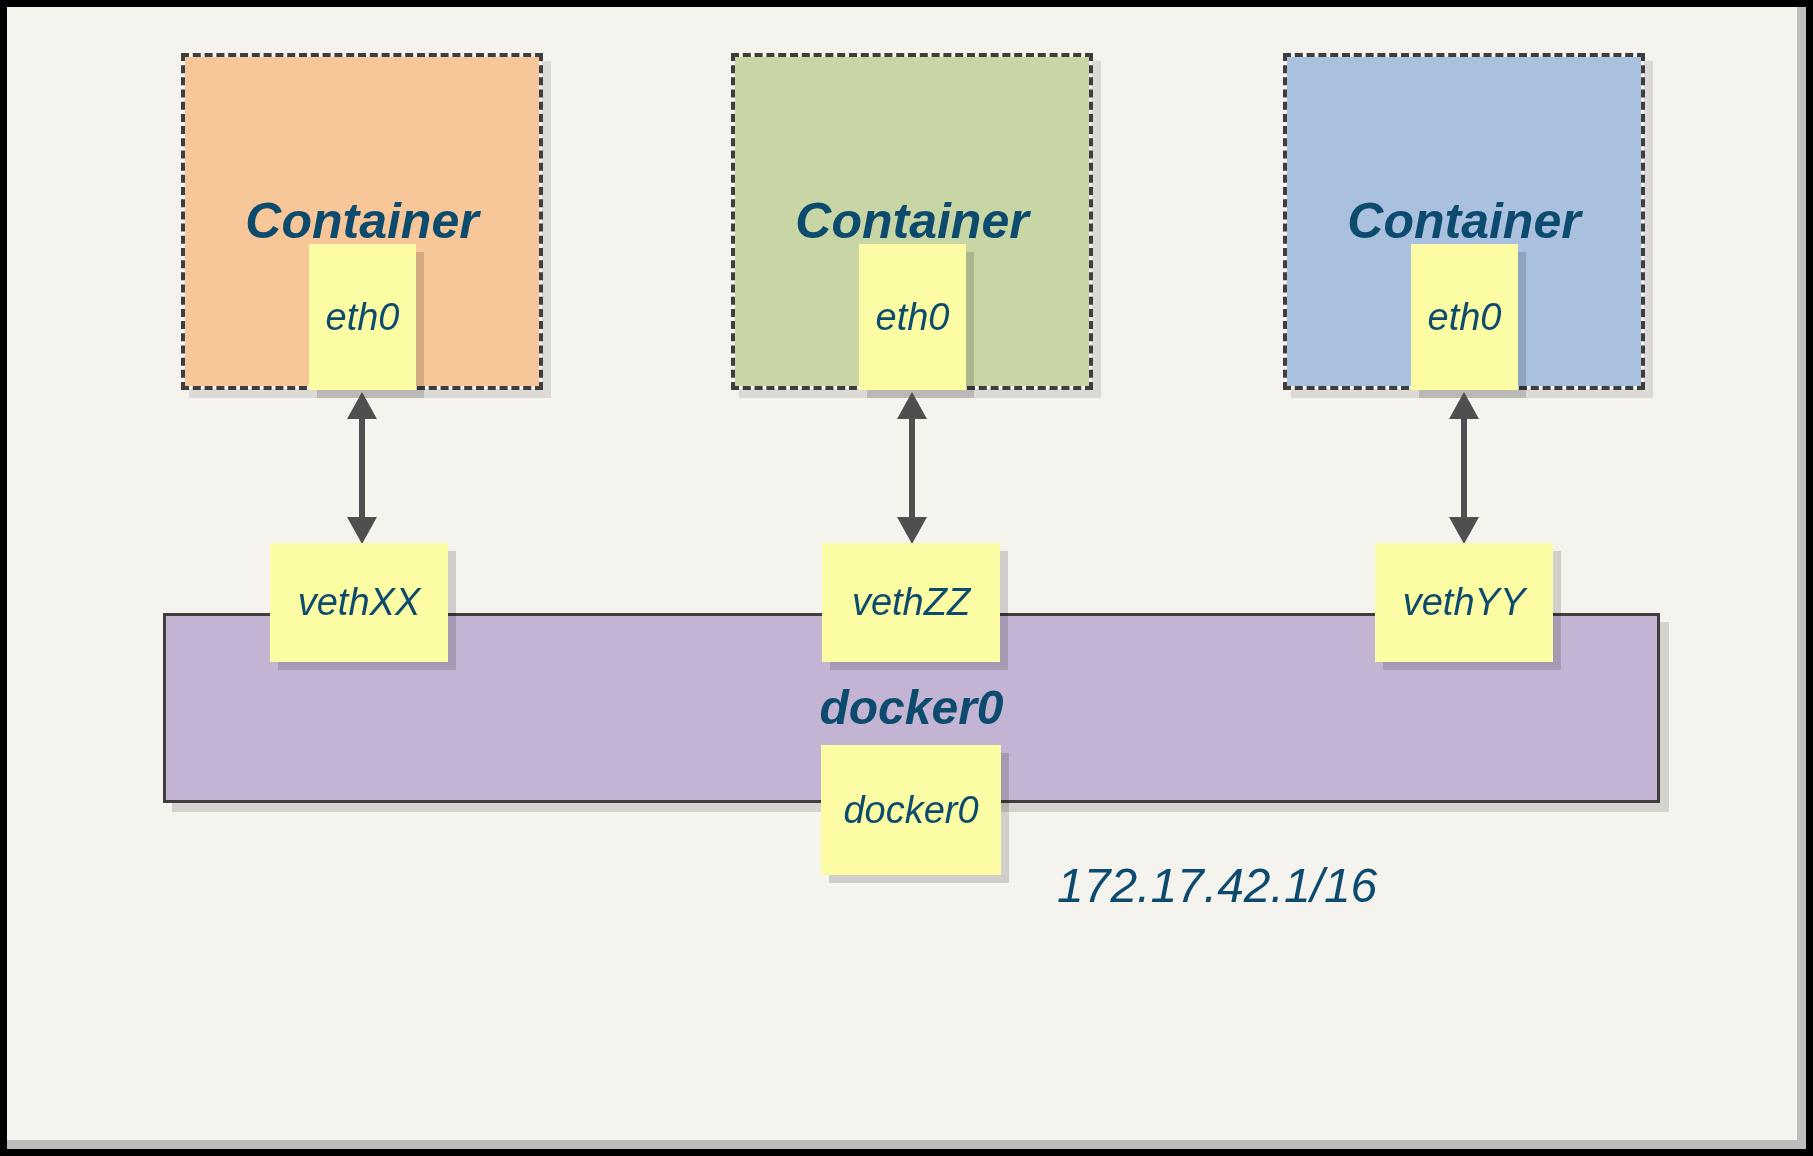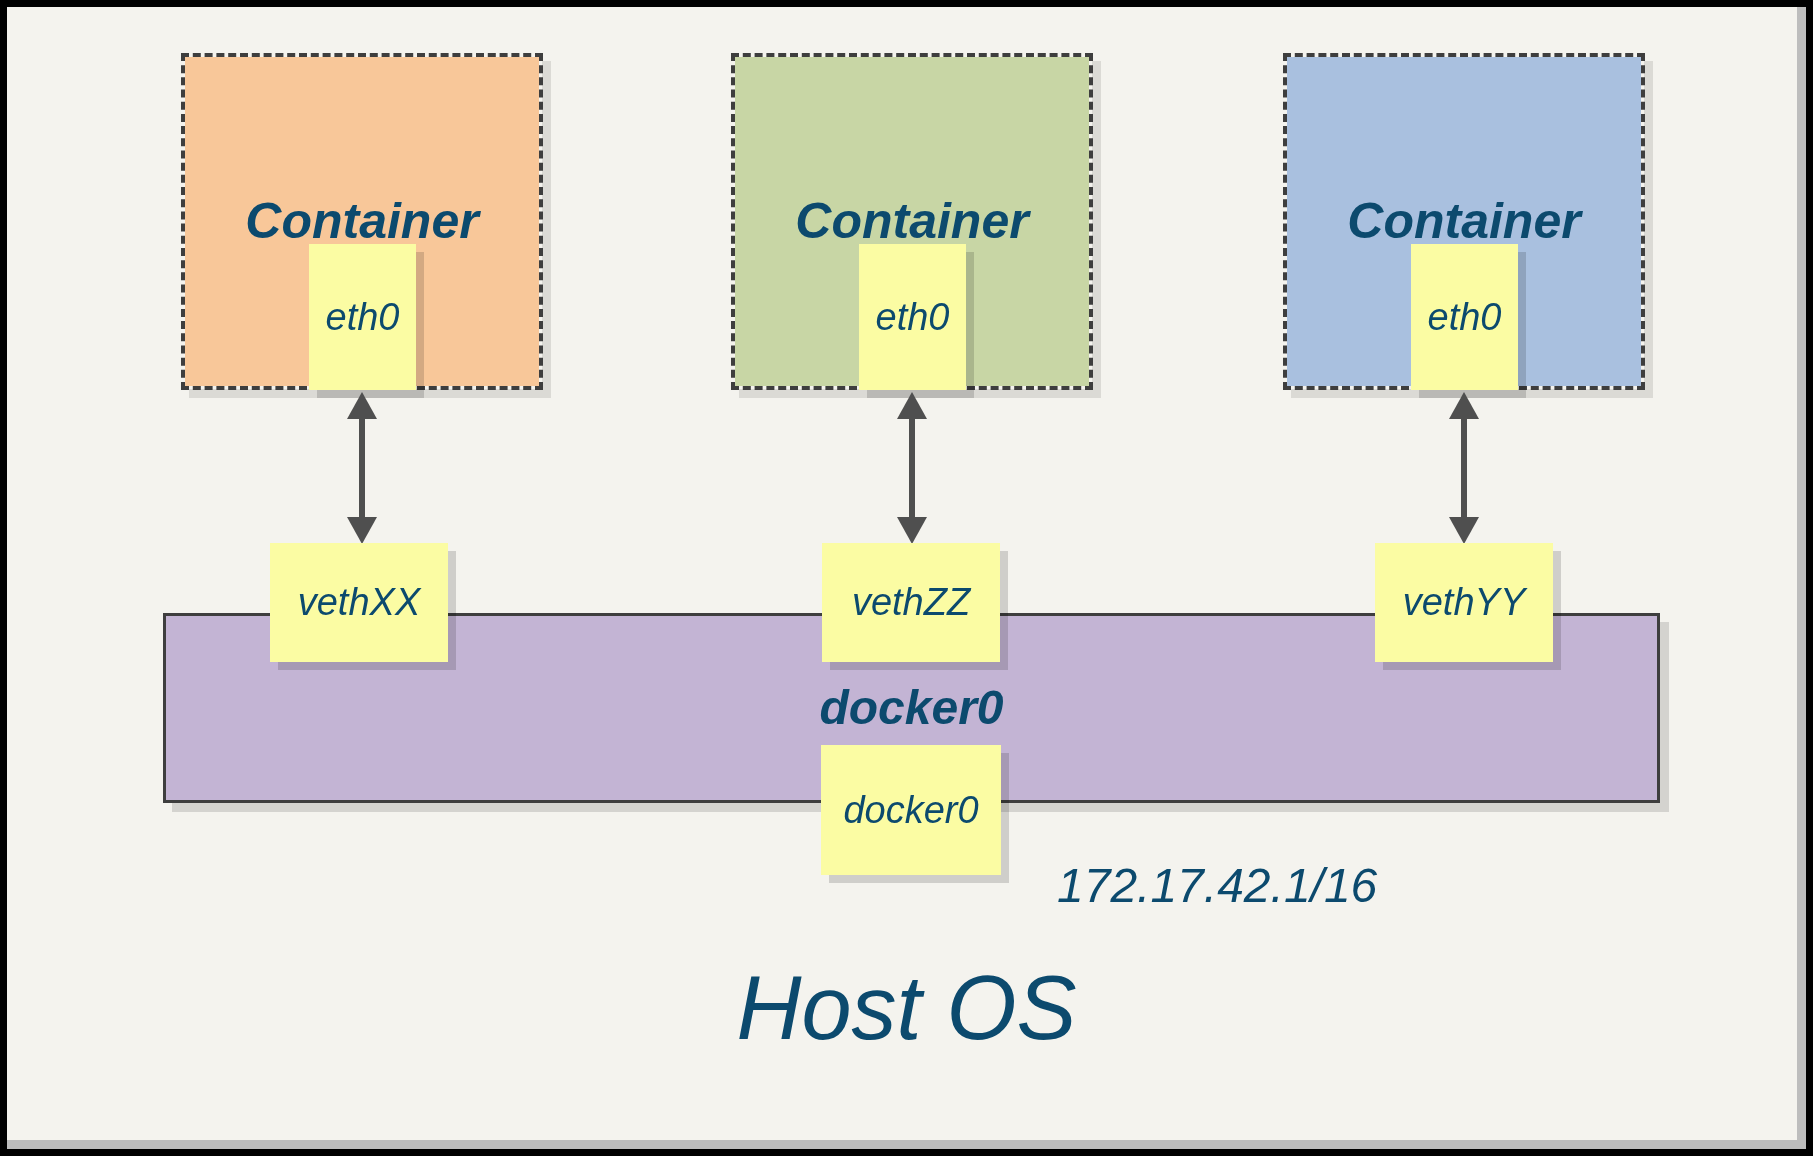--- a/index.html
+++ b/index.html
@@ -194,15 +194,14 @@
   <div class="iface-box veth-box" style="left:1368px">
     <span>vethYY</span>
   </div>
 
   <div class="iface-box docker0-box">
     <span>docker0</span>
   </div>
 
   <div class="ip-label">172.17.42.1/16</div>
 
-  <div class="host-title">Host OS</div>
 
 </div>
 
 </body></html>

